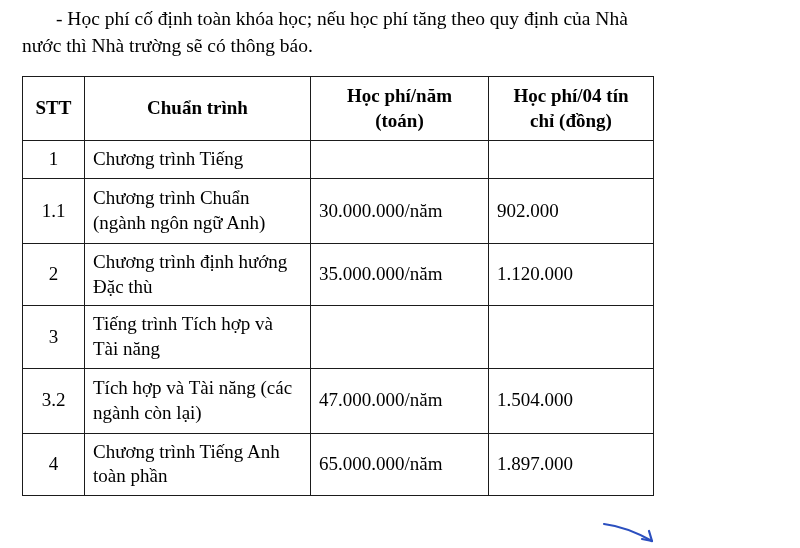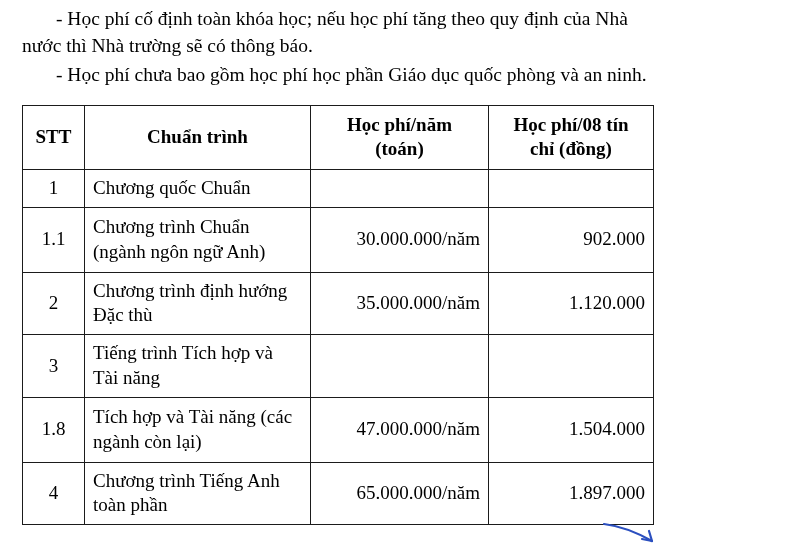--- a/index.html
+++ b/index.html
@@ -56,69 +56,68 @@
   table.fee-table td {
     padding: 6px 8px;
   }
   .col-stt { width: 62px; text-align: center; }
   .col-prog { width: auto; text-align: left; }
   .col-year { width: 178px; text-align: center; }
   .col-credit { width: 165px; text-align: center; }
 
   td.c-stt { text-align: center; }
   td.c-prog { text-align: left; }
-  td.c-year { text-align: right; }
-  td.c-credit { text-align: right; font-family: Liberation Serif, serif; }
+  td.c-year { text-align: left; }
+  td.c-credit { text-align: left; font-family: Liberation Serif, serif; }
 
   .row-tall td { height: 52px; }
 
   .arrow {
     position: absolute;
     right: 18px;
     bottom: 2px;
     width: 56px;
     height: 26px;
     pointer-events: none;
   }
 </style>
 </head>
 <body>
 
 <div class="page">
 
   <div class="intro">
     <p>- Học phí cố định toàn khóa học; nếu học phí tăng theo quy định của Nhà nước thì Nhà trường sẽ có thông báo.</p>
-    <p>- Học phí chưa bao gồm học phí học phần Giáo dục quốc phòng và an ninh.</p>
   </div>
 
   <table class="fee-table">
     <colgroup>
       <col class="col-stt">
       <col class="col-prog">
       <col class="col-year">
       <col class="col-credit">
     </colgroup>
     <thead>
       <tr>
         <th>STT</th>
         <th>Chuẩn trình</th>
         <th>
           <div>Học phí/năm</div>
           <div>(toán)</div>
         </th>
         <th>
-          <div>Học phí/08 tín</div>
+          <div>Học phí/04 tín</div>
           <div>chỉ (đồng)</div>
         </th>
       </tr>
     </thead>
     <tbody>
       <tr>
         <td class="c-stt">1</td>
-        <td class="c-prog">Chương quốc Chuẩn</td>
+        <td class="c-prog">Chương trình Tiếng</td>
         <td class="c-year"></td>
         <td class="c-credit"></td>
       </tr>
       <tr class="row-tall">
         <td class="c-stt">1.1</td>
         <td class="c-prog">Chương trình Chuẩn (ngành ngôn ngữ Anh)</td>
         <td class="c-year">30.000.000/năm</td>
         <td class="c-credit">902.000</td>
       </tr>
       <tr>
@@ -127,21 +126,21 @@
         <td class="c-year">35.000.000/năm</td>
         <td class="c-credit">1.120.000</td>
       </tr>
       <tr>
         <td class="c-stt">3</td>
         <td class="c-prog">Tiếng trình Tích hợp và Tài năng</td>
         <td class="c-year"></td>
         <td class="c-credit"></td>
       </tr>
       <tr class="row-tall">
-        <td class="c-stt">1.8</td>
+        <td class="c-stt">3.2</td>
         <td class="c-prog">Tích hợp và Tài năng (các ngành còn lại)</td>
         <td class="c-year">47.000.000/năm</td>
         <td class="c-credit">1.504.000</td>
       </tr>
       <tr>
         <td class="c-stt">4</td>
         <td class="c-prog">Chương trình Tiếng Anh toàn phần</td>
         <td class="c-year">65.000.000/năm</td>
         <td class="c-credit">1.897.000</td>
       </tr>

